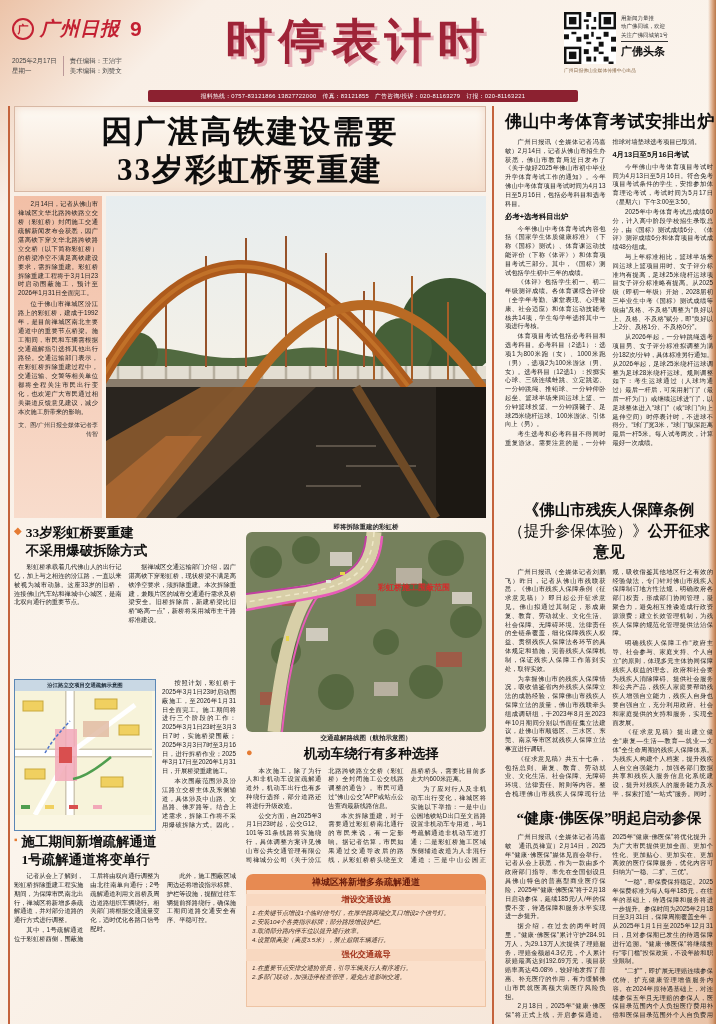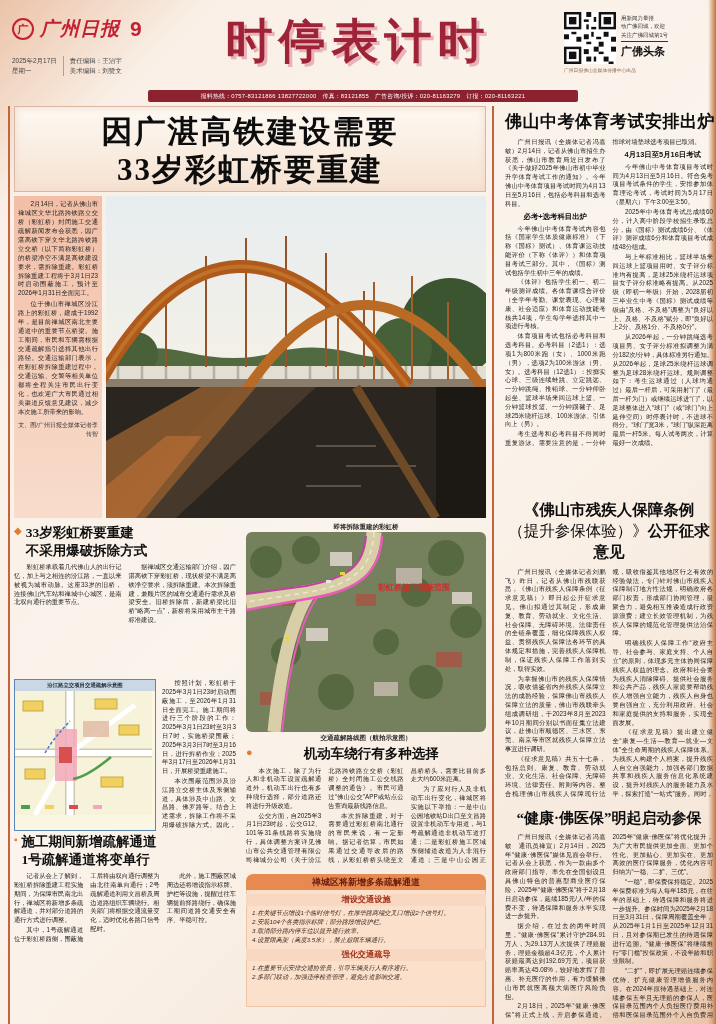--- a/index.html
+++ b/index.html
@@ -47,21 +47,21 @@
   .sub-l{position:absolute;left:0;top:0;width:222px;height:502px;}
   .sub-m{position:absolute;left:232px;top:0;width:240px;height:502px;}
   .sec-h{display:flex;gap:4px;align-items:flex-start;margin:2px 0 4px;}
   .diamond{color:#e57b33;font-size:10px;line-height:14px;}
   .dot{color:#e57b33;font-size:11px;line-height:15px;}
   .sec-h .tt{font-family:"Liberation Serif",serif;font-weight:900;font-size:13.5px;line-height:1.3;color:#101010;}
   .center-t{text-align:center;width:100%;}
   .cols2{column-count:2;column-gap:7px;overflow:hidden;}
   .cols3{column-count:3;column-gap:7px;overflow:hidden;}
   .bp{font-size:6.3px;line-height:1.4;text-indent:2em;text-align:justify;margin:0 0 1px;color:#222;}
-  .bh{font-size:7.4px;font-weight:bold;text-align:center;margin:3px 0;color:#111;}
+  .bh{font-size:7.4px;font-weight:bold;text-align:left;margin:3px 0;color:#111;}
   .h118{height:116px;} .h160{height:158px;} .h106{height:104px;}
   .map-row{display:flex;gap:6px;height:152px;margin-bottom:2px;}
   .map-box{width:140px;height:150px;border:1.5px solid #5b87b5;background:#faf6e2;flex:none;position:relative;overflow:hidden;}
   .map-title{background:#c9d8e4;color:#1d2b38;font-size:5.4px;font-weight:bold;text-align:center;height:11px;line-height:11px;}
   .map-side{flex:1;overflow:hidden;}
   
   .mbox{margin-top:3px;background:#fbe0cb;border-radius:7px 7px 0 0;overflow:hidden;height:133px;box-shadow:0 0 0 1px #eec4a4 inset;}
   .mbox-h{background:#e78a52;color:#6b1c0c;font-weight:900;font-size:9px;text-align:center;height:16px;line-height:16px;border-radius:7px 7px 0 0;}
   .mbox-s{color:#a03018;font-weight:900;font-size:8.2px;text-align:center;margin:4px 0 2px;background:#f8d8c0;height:12px;line-height:12px;}
   .mbox ol{margin:0;padding:0 6px;list-style:none;}

